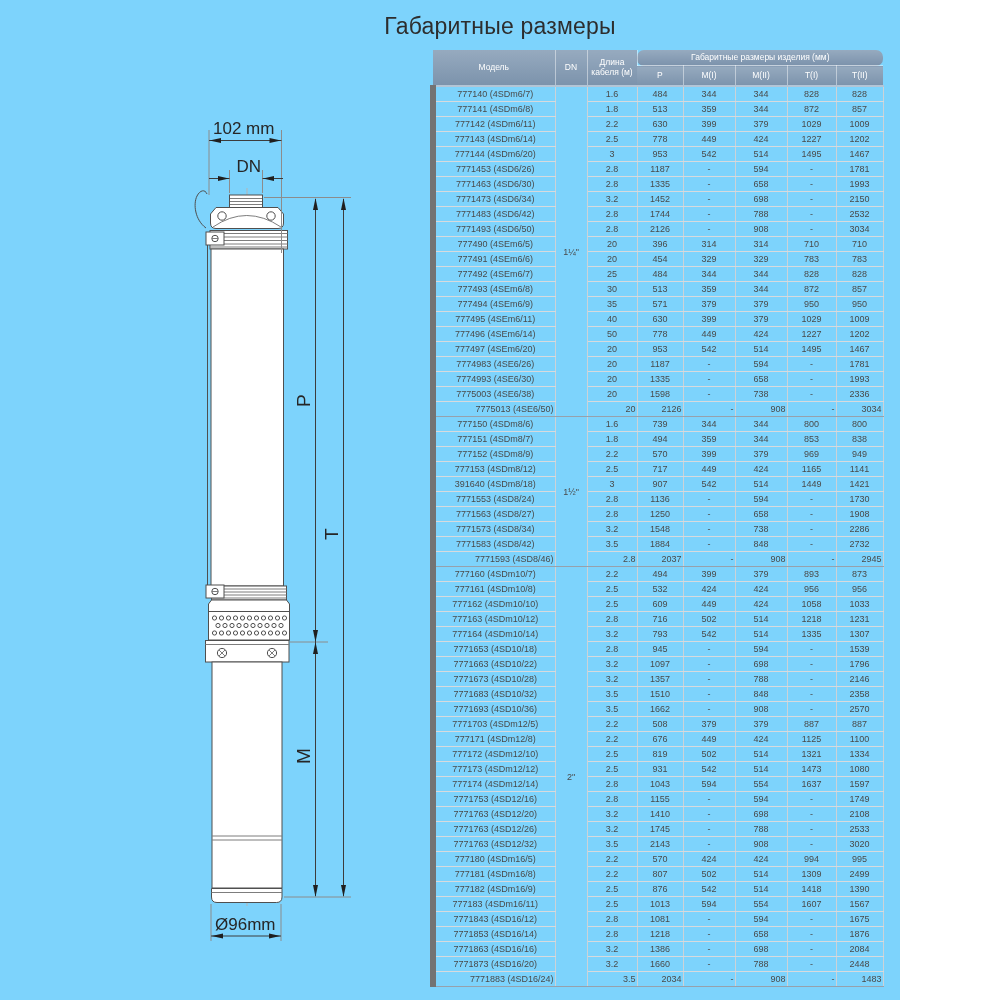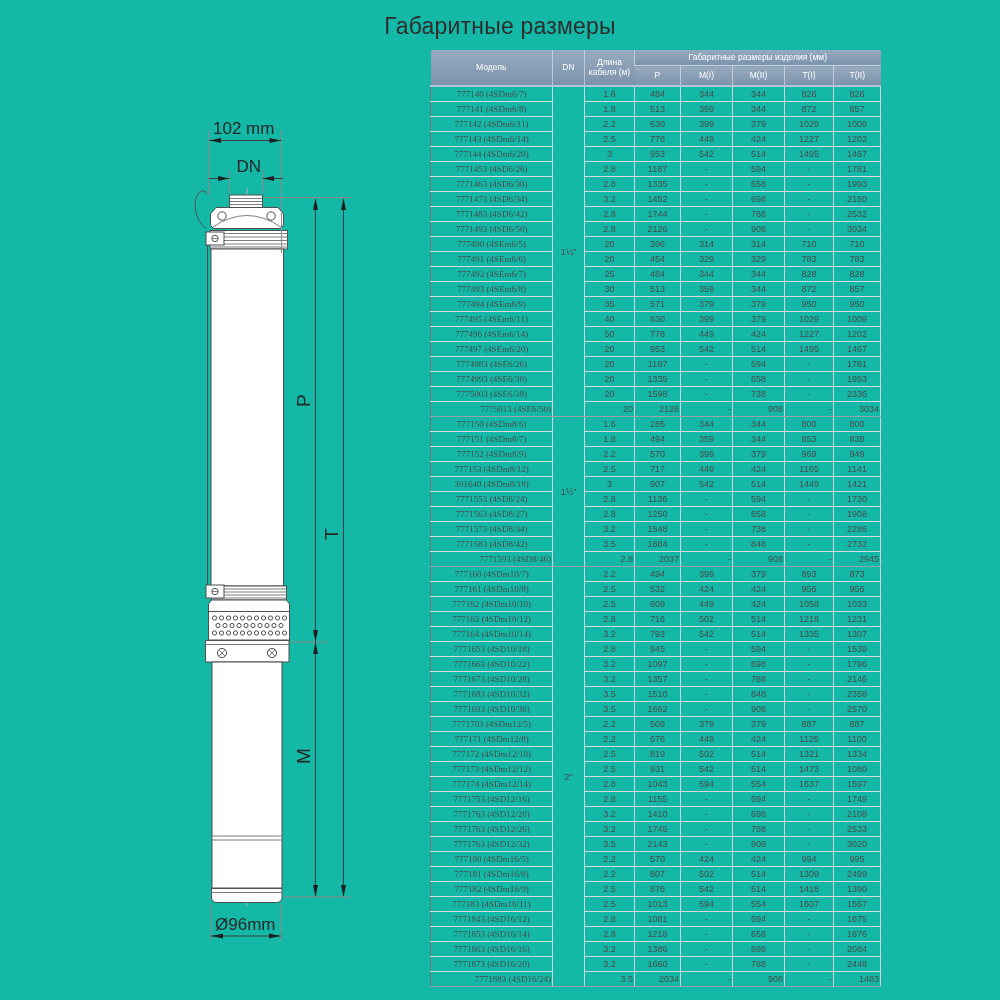--- a/index.html
+++ b/index.html
@@ -1,34 +1,34 @@
 <!DOCTYPE html>
 <html><head>
 <meta charset="utf-8">
 <style>
   html,body{margin:0;padding:0;background:#fff;}
-  .page{position:relative;width:1000px;height:1000px;background:#14b8a6;overflow:hidden;
+  .page{position:relative;width:900px;height:1000px;background:#7dd3fc;overflow:hidden;
         font-family:"Liberation Sans",sans-serif;}
   .title{position:absolute;top:13px;left:0;width:1000px;text-align:center;
          font-size:23px;color:#2d2d2d;letter-spacing:.2px;}
 
   
   .dims{position:absolute;left:430px;top:50px;width:450px;border-collapse:collapse;
         table-layout:fixed;font-size:9px;color:#4a4a4a;}
   .dims th{background:linear-gradient(180deg,#96aabf 0%,#7c93ac 100%);color:#fff;
            font-weight:normal;font-size:8.5px;padding:0 2px;line-height:1.15;}
   .dims thead tr:first-child th{height:15px;}
   .dims thead tr:last-child th{height:19px;}
   .dims th + th{border-left:1px solid rgba(255,255,255,.45);}
-  .dims th.span-top{border-bottom:1px solid rgba(255,255,255,.45);}
+  .dims th.span-top{border-bottom:1px solid rgba(255,255,255,.45);border-radius:7px;}
   .dims th.hdr-bottom{border-bottom:2px solid #b3c5d6;}
   .dims tbody td{height:14px;line-height:14px;padding:0 1px;text-align:center;
         border-right:1px solid #ccd2d7;border-bottom:1px solid #d7dadd;
         white-space:nowrap;overflow:hidden;}
-  .dims tbody td:first-child{border-left:1px solid #737373;font-family:Liberation Serif, serif;}
+  .dims tbody td:first-child{border-left:6px solid #737373;}
   .dims tbody tr.group-end td{border-bottom:1px solid #96a1ac;text-align:right;}
   .dims td.dn{vertical-align:middle;border-bottom:1px solid #96a1ac;}
 
   
   .drawing{position:absolute;left:0;top:0;width:1000px;height:1000px;}
   .drawing .outline{stroke:#4f4f4f;fill:#fff;stroke-width:1;}
   .drawing .openline{stroke:#4f4f4f;fill:none;stroke-width:1;}
   .drawing .detail{stroke:#7d7d7d;fill:none;stroke-width:1;}
   .drawing .dim{stroke:#3c3c3c;fill:none;stroke-width:1;}
   .drawing .ext{stroke:#8c8c8c;fill:none;stroke-width:1;}
@@ -427,21 +427,21 @@
           <td>2126</td>
           <td>-</td>
           <td>908</td>
           <td>-</td>
           <td>3034</td>
         </tr>
         <tr>
           <td class="model">777150 (4SDm8/6)</td>
           <td class="dn" rowspan="10">1½"</td>
           <td>1.6</td>
-          <td>285</td>
+          <td>739</td>
           <td>344</td>
           <td>344</td>
           <td>800</td>
           <td>800</td>
         </tr>
         <tr>
           <td class="model">777151 (4SDm8/7)</td>
           <td>1.8</td>
           <td>494</td>
           <td>359</td>

